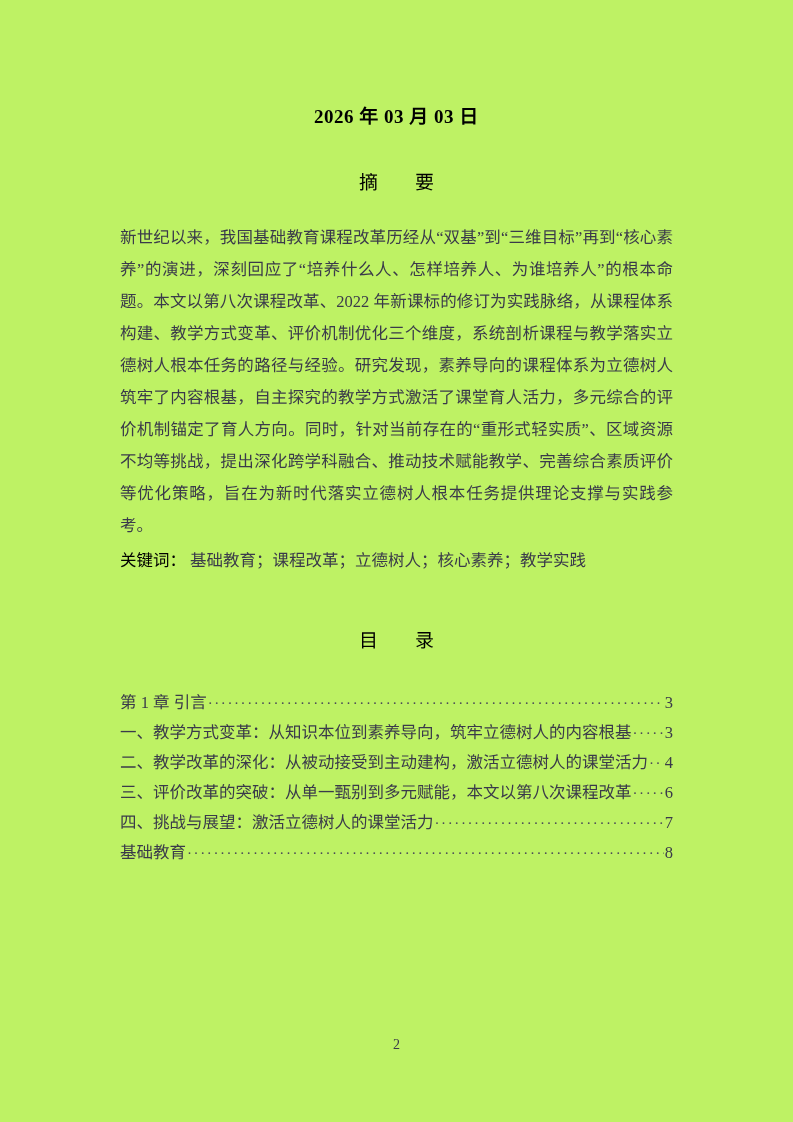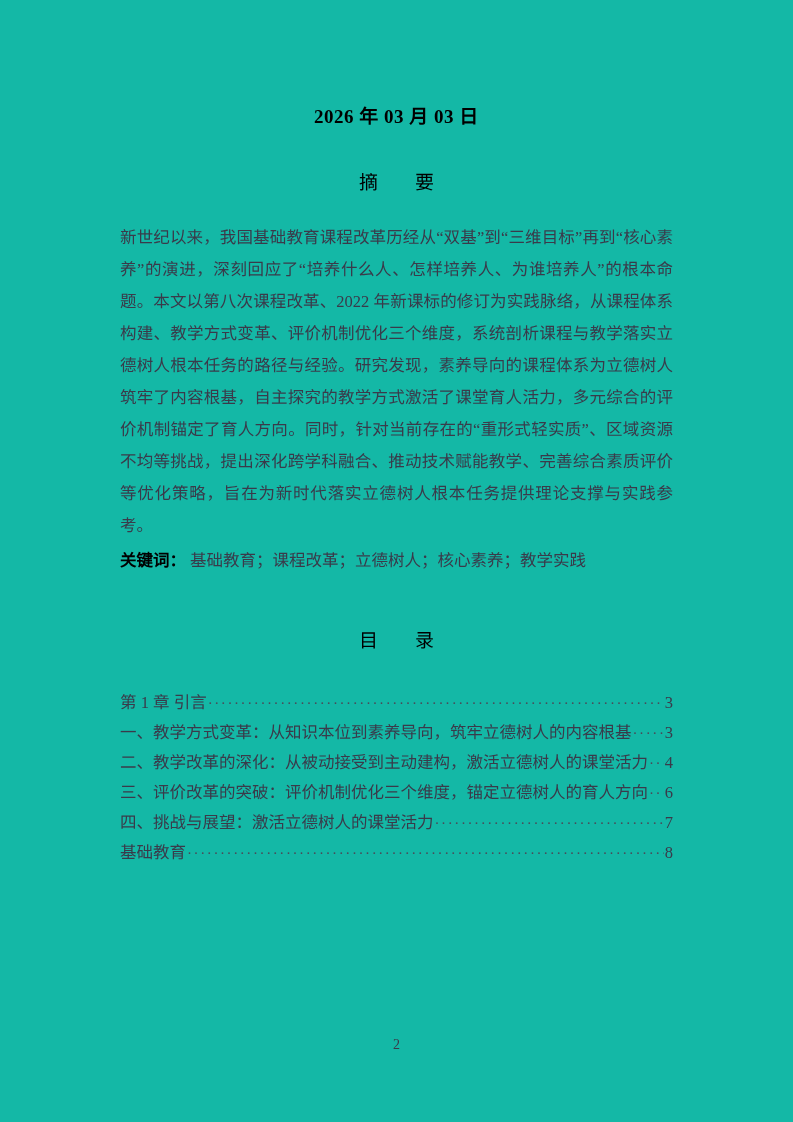--- a/index.html
+++ b/index.html
@@ -12,21 +12,21 @@
     font-family: "Liberation Serif", "DejaVu Serif", serif;
     color: #3a3a4a;
     -webkit-font-smoothing: antialiased;
   }
 
   .page {
     position: relative;
     width: 793px;
     height: 1122px;
     margin: 0 auto;
-    background: #14b8a6;
+    background: #bef264;
     overflow: hidden;
     box-sizing: border-box;
   }
 
   
   .col {
     position: absolute;
     left: 120px;
     width: 553px;
   }
@@ -65,21 +65,21 @@
   }
 
   
   .keywords {
     top: 547px;
     font-size: 16.5px;
     line-height: 28px;
     color: #3a3a4a;
   }
   .keywords .kw-label {
-    font-weight: bold;
+    font-weight: normal;
     color: #000000;
     margin-right: 4px;
   }
   .keywords .kw-values {
     color: #3a3a4a;
   }
 
   
   .toc {
     top: 688px;
@@ -151,21 +151,21 @@
         <span class="toc-title">一、教学方式变革：从知识本位到素养导向，筑牢立德树人的内容根基</span>
         <span class="toc-leader"></span>
         <span class="toc-page">3</span>
       </div>
       <div class="toc-entry">
         <span class="toc-title">二、教学改革的深化：从被动接受到主动建构，激活立德树人的课堂活力</span>
         <span class="toc-leader"></span>
         <span class="toc-page">4</span>
       </div>
       <div class="toc-entry">
-        <span class="toc-title">三、评价改革的突破：评价机制优化三个维度，锚定立德树人的育人方向</span>
+        <span class="toc-title">三、评价改革的突破：从单一甄别到多元赋能，本文以第八次课程改革</span>
         <span class="toc-leader"></span>
         <span class="toc-page">6</span>
       </div>
       <div class="toc-entry">
         <span class="toc-title">四、挑战与展望：激活立德树人的课堂活力</span>
         <span class="toc-leader"></span>
         <span class="toc-page">7</span>
       </div>
       <div class="toc-entry">
         <span class="toc-title">基础教育</span>

